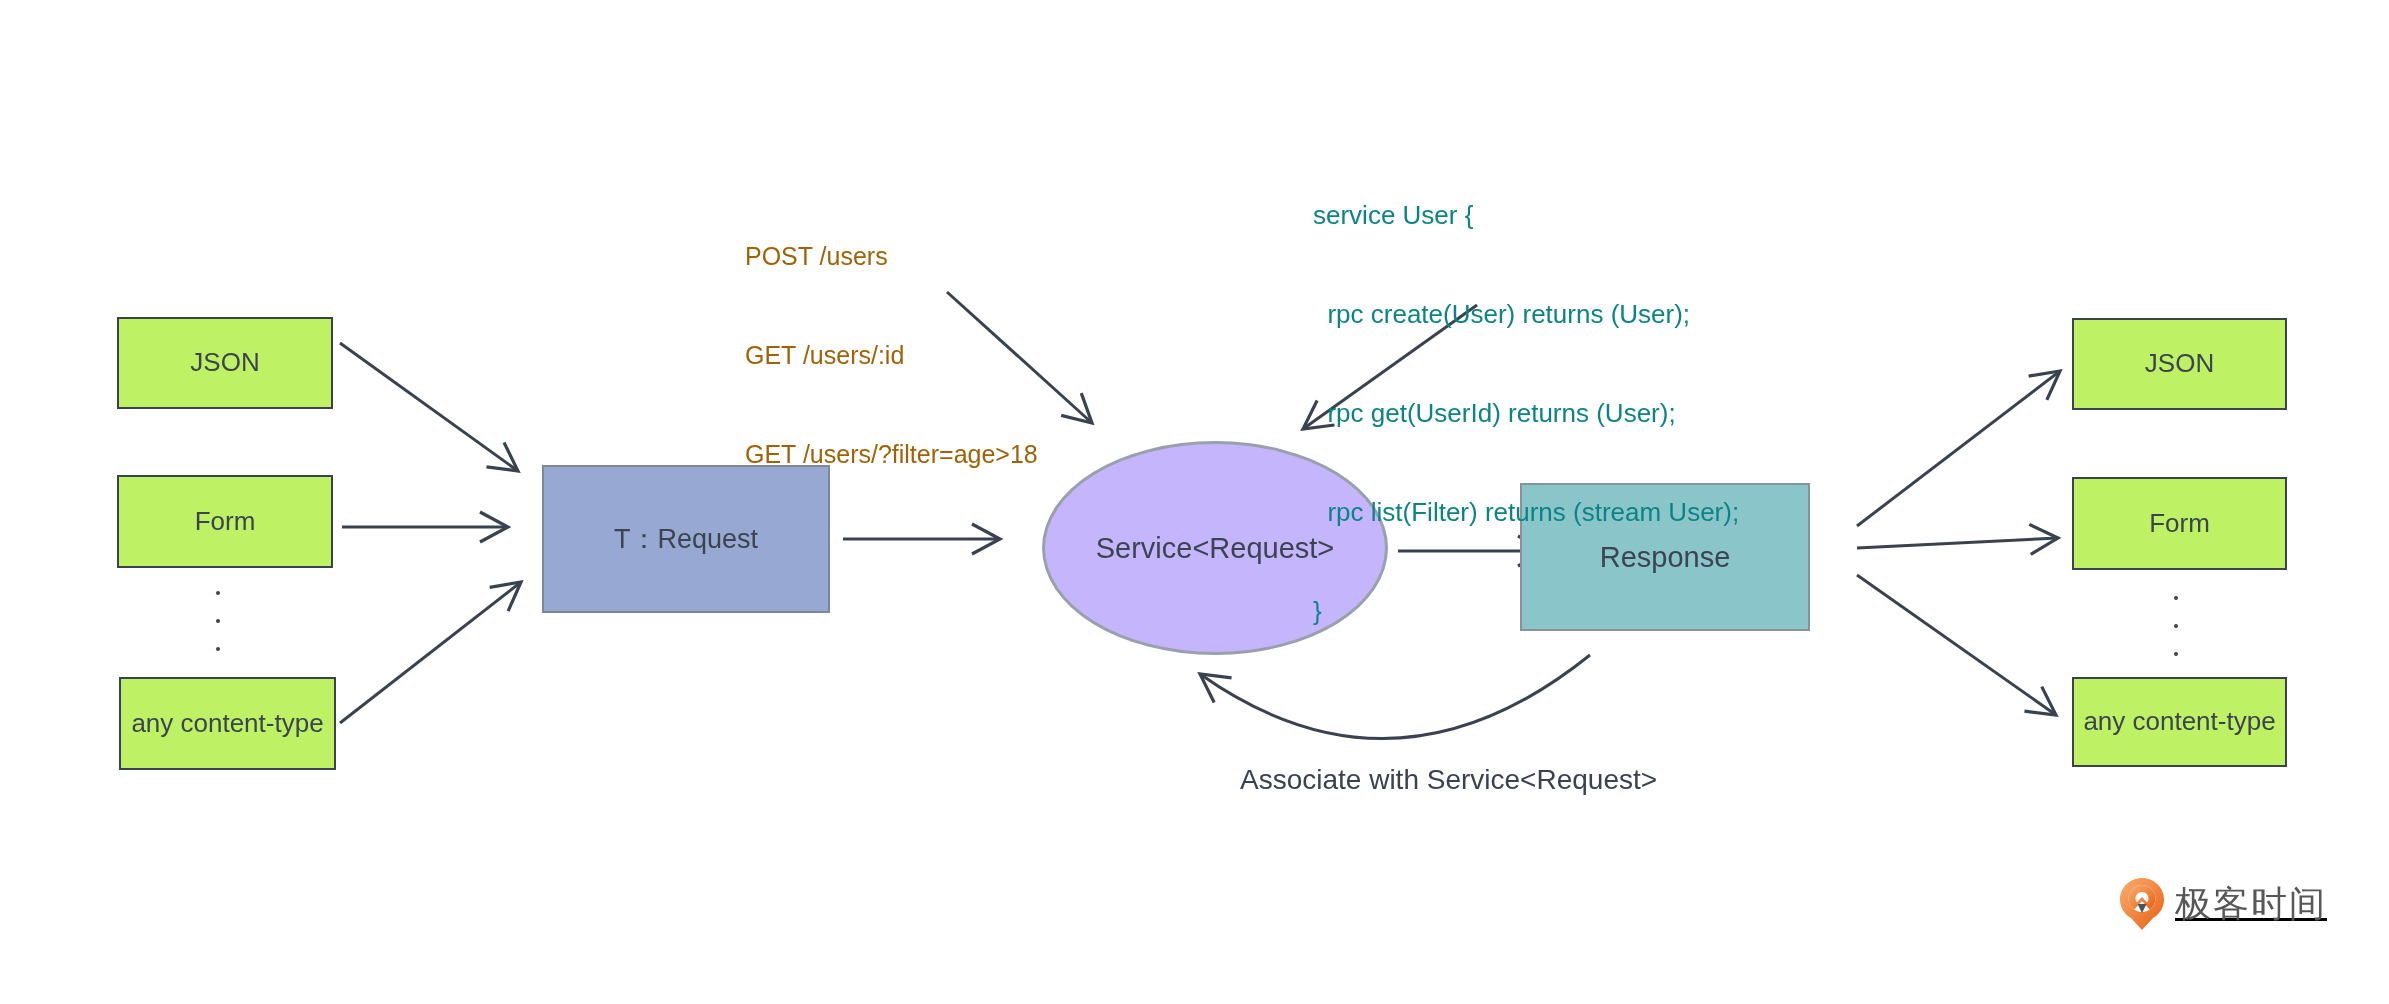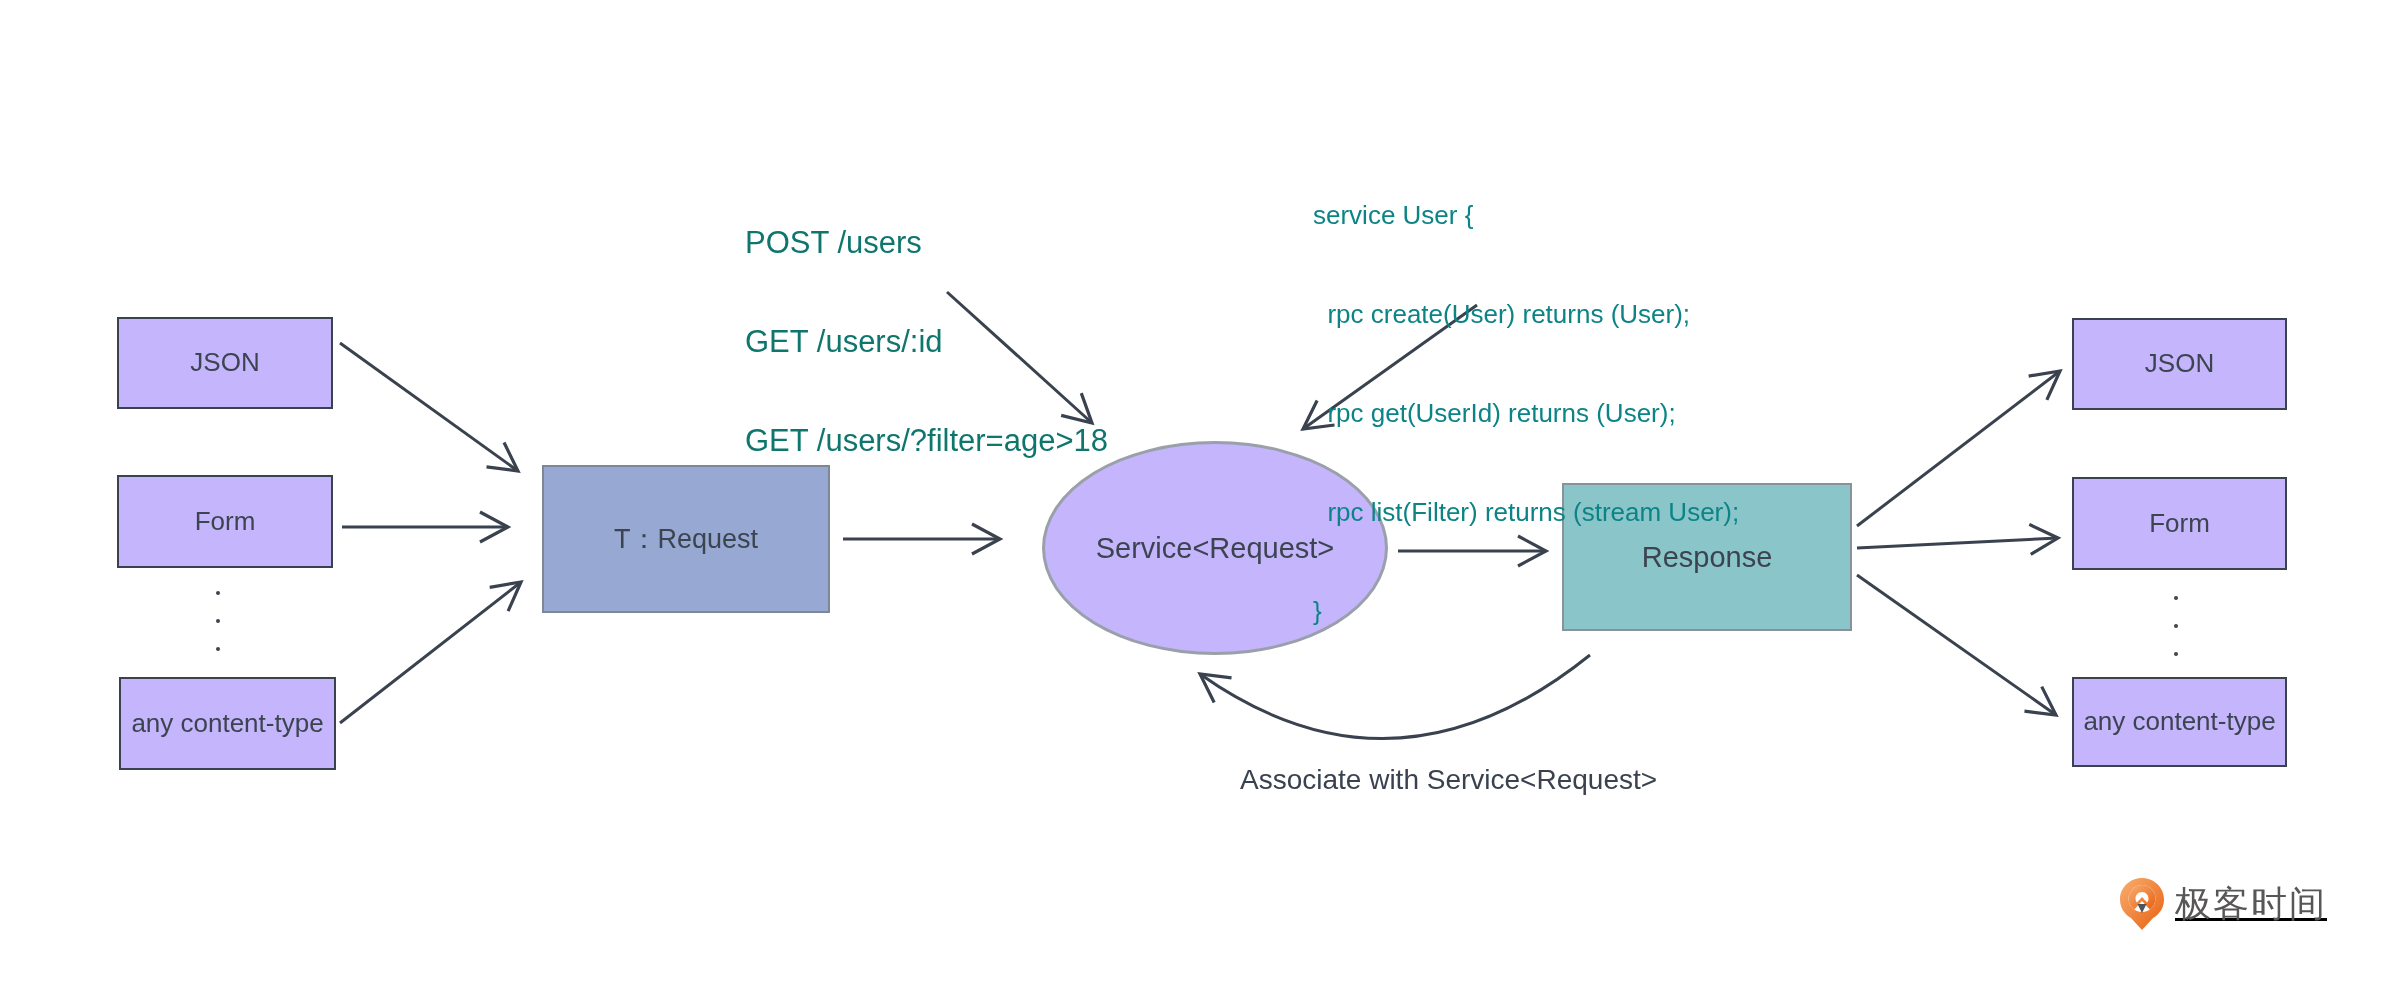--- a/index.html
+++ b/index.html
@@ -16,28 +16,28 @@
     position:absolute;
     display:flex;
     align-items:center;
     justify-content:center;
     text-align:center;
     color:#3c4450;
     font-size:26px;
     box-sizing:border-box;
     line-height:1.2;
   }
-  .gray-box{background:#c4b5fd;border:2px solid #39424e;}
+  .gray-box{background:#bef264;border:2px solid #39424e;}
   .request-box{background:#97a9d3;border:2px solid #7d8795;font-size:27px;}
   .response-box{background:#8ac5c9;border:2px solid #8a9199;font-size:29px;}
   .service-ellipse{background:#c4b5fd;border:3px solid #9aa0a9;border-radius:50%;font-size:29px;}
   .wrap-box{padding:0 8px;}
   .note{position:absolute;white-space:pre;}
   .note div{white-space:pre;}
-  #http-note{left:745px;top:160px;font-size:31px;line-height:33px;color:#0f766e;}
+  #http-note{left:745px;top:174px;font-size:25px;line-height:33px;color:#a16207;}
   #grpc-note{left:1313px;top:133px;font-size:26px;line-height:33px;color:#0c8486;}
   #associate-label{position:absolute;left:1240px;top:764px;font-size:28px;color:#39424e;white-space:pre;text-align:right;}
   .dots{position:absolute;display:flex;flex-direction:column;gap:24px;}
   .dots span{width:4px;height:4px;border-radius:50%;background:#3c4450;display:block;}
   #dots-left{left:216px;top:591px;}
   #dots-right{left:2174px;top:596px;}
   #logo{
     position:absolute;left:2119px;top:876px;
     display:flex;align-items:center;gap:10px;text-decoration:underline;
   }
@@ -87,21 +87,21 @@
   </div>
 
   <div class="node request-box" style="left:542px;top:465px;width:288px;height:148px;">
     <span>T：Request</span>
   </div>
 
   <div class="node service-ellipse" style="left:1042px;top:441px;width:346px;height:214px;">
     <span>Service&lt;Request&gt;</span>
   </div>
 
-  <div class="node response-box" style="left:1562px;top:483px;width:290px;height:148px;">
+  <div class="node response-box" style="left:1520px;top:483px;width:290px;height:148px;">
     <span>Response</span>
   </div>
 
   <div class="node gray-box" style="left:2072px;top:318px;width:215px;height:92px;">
     <span>JSON</span>
   </div>
   <div class="node gray-box" style="left:2072px;top:477px;width:215px;height:93px;">
     <span>Form</span>
   </div>
   <div class="dots" id="dots-right">

